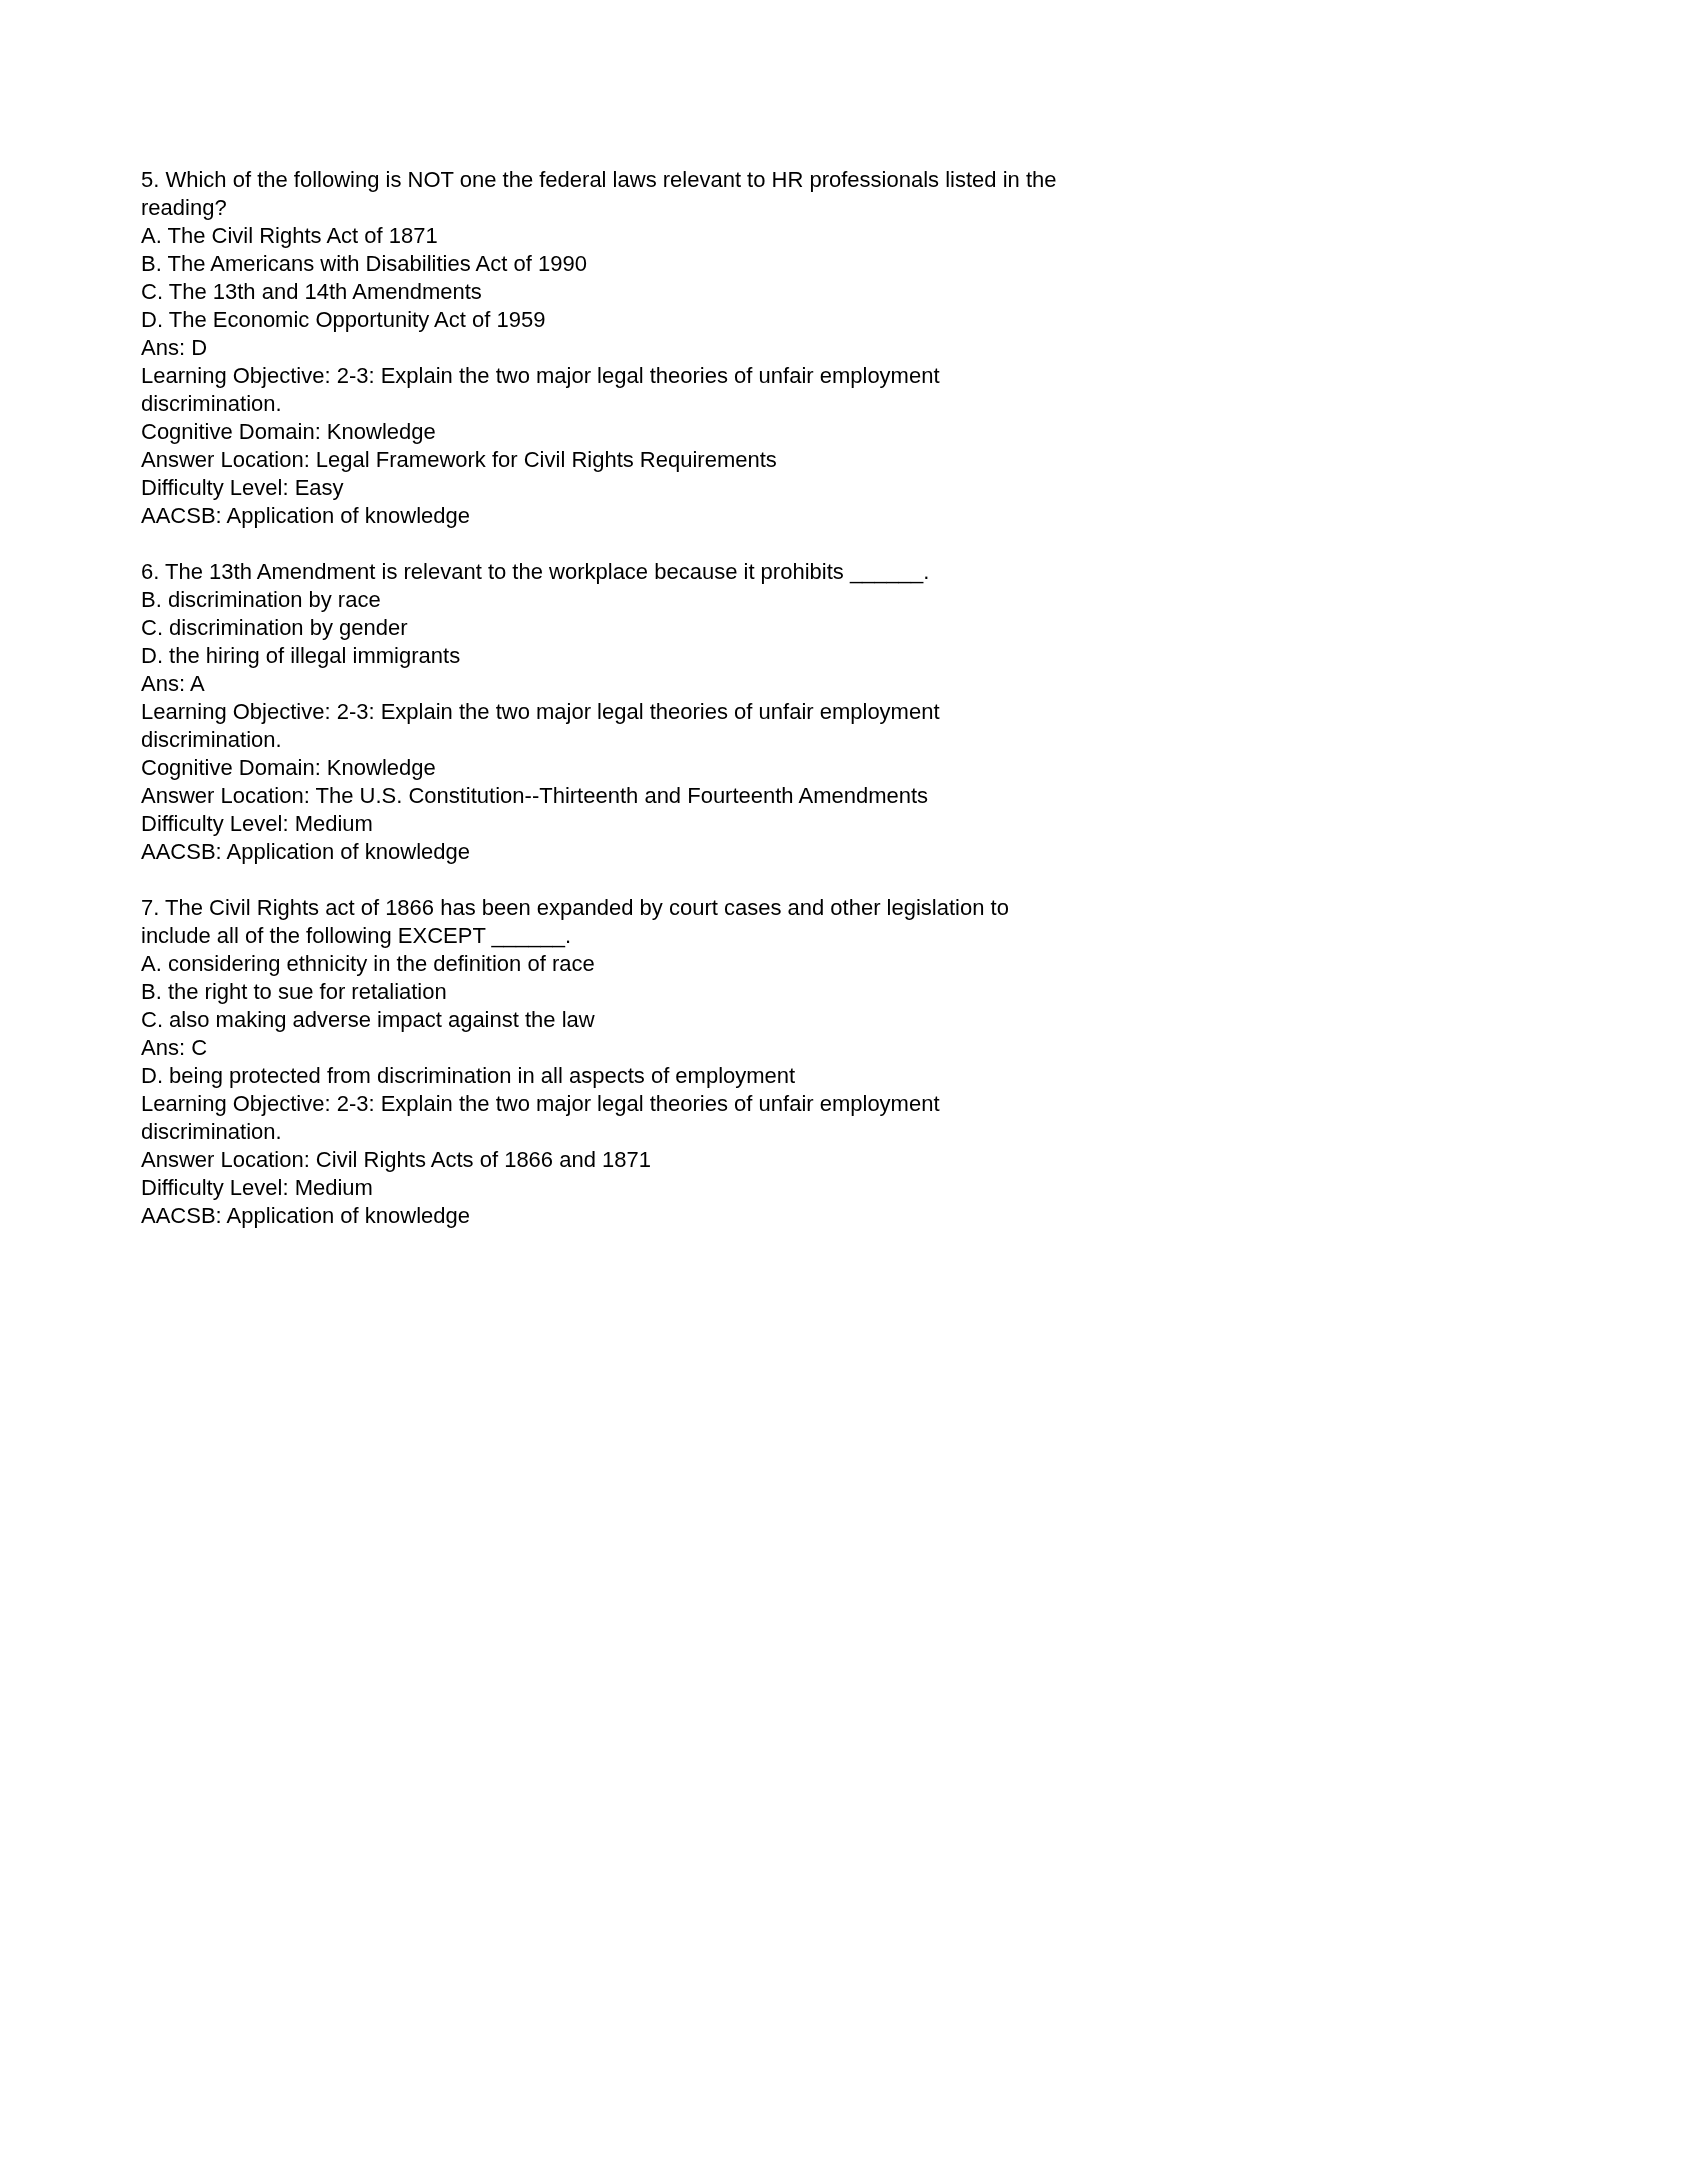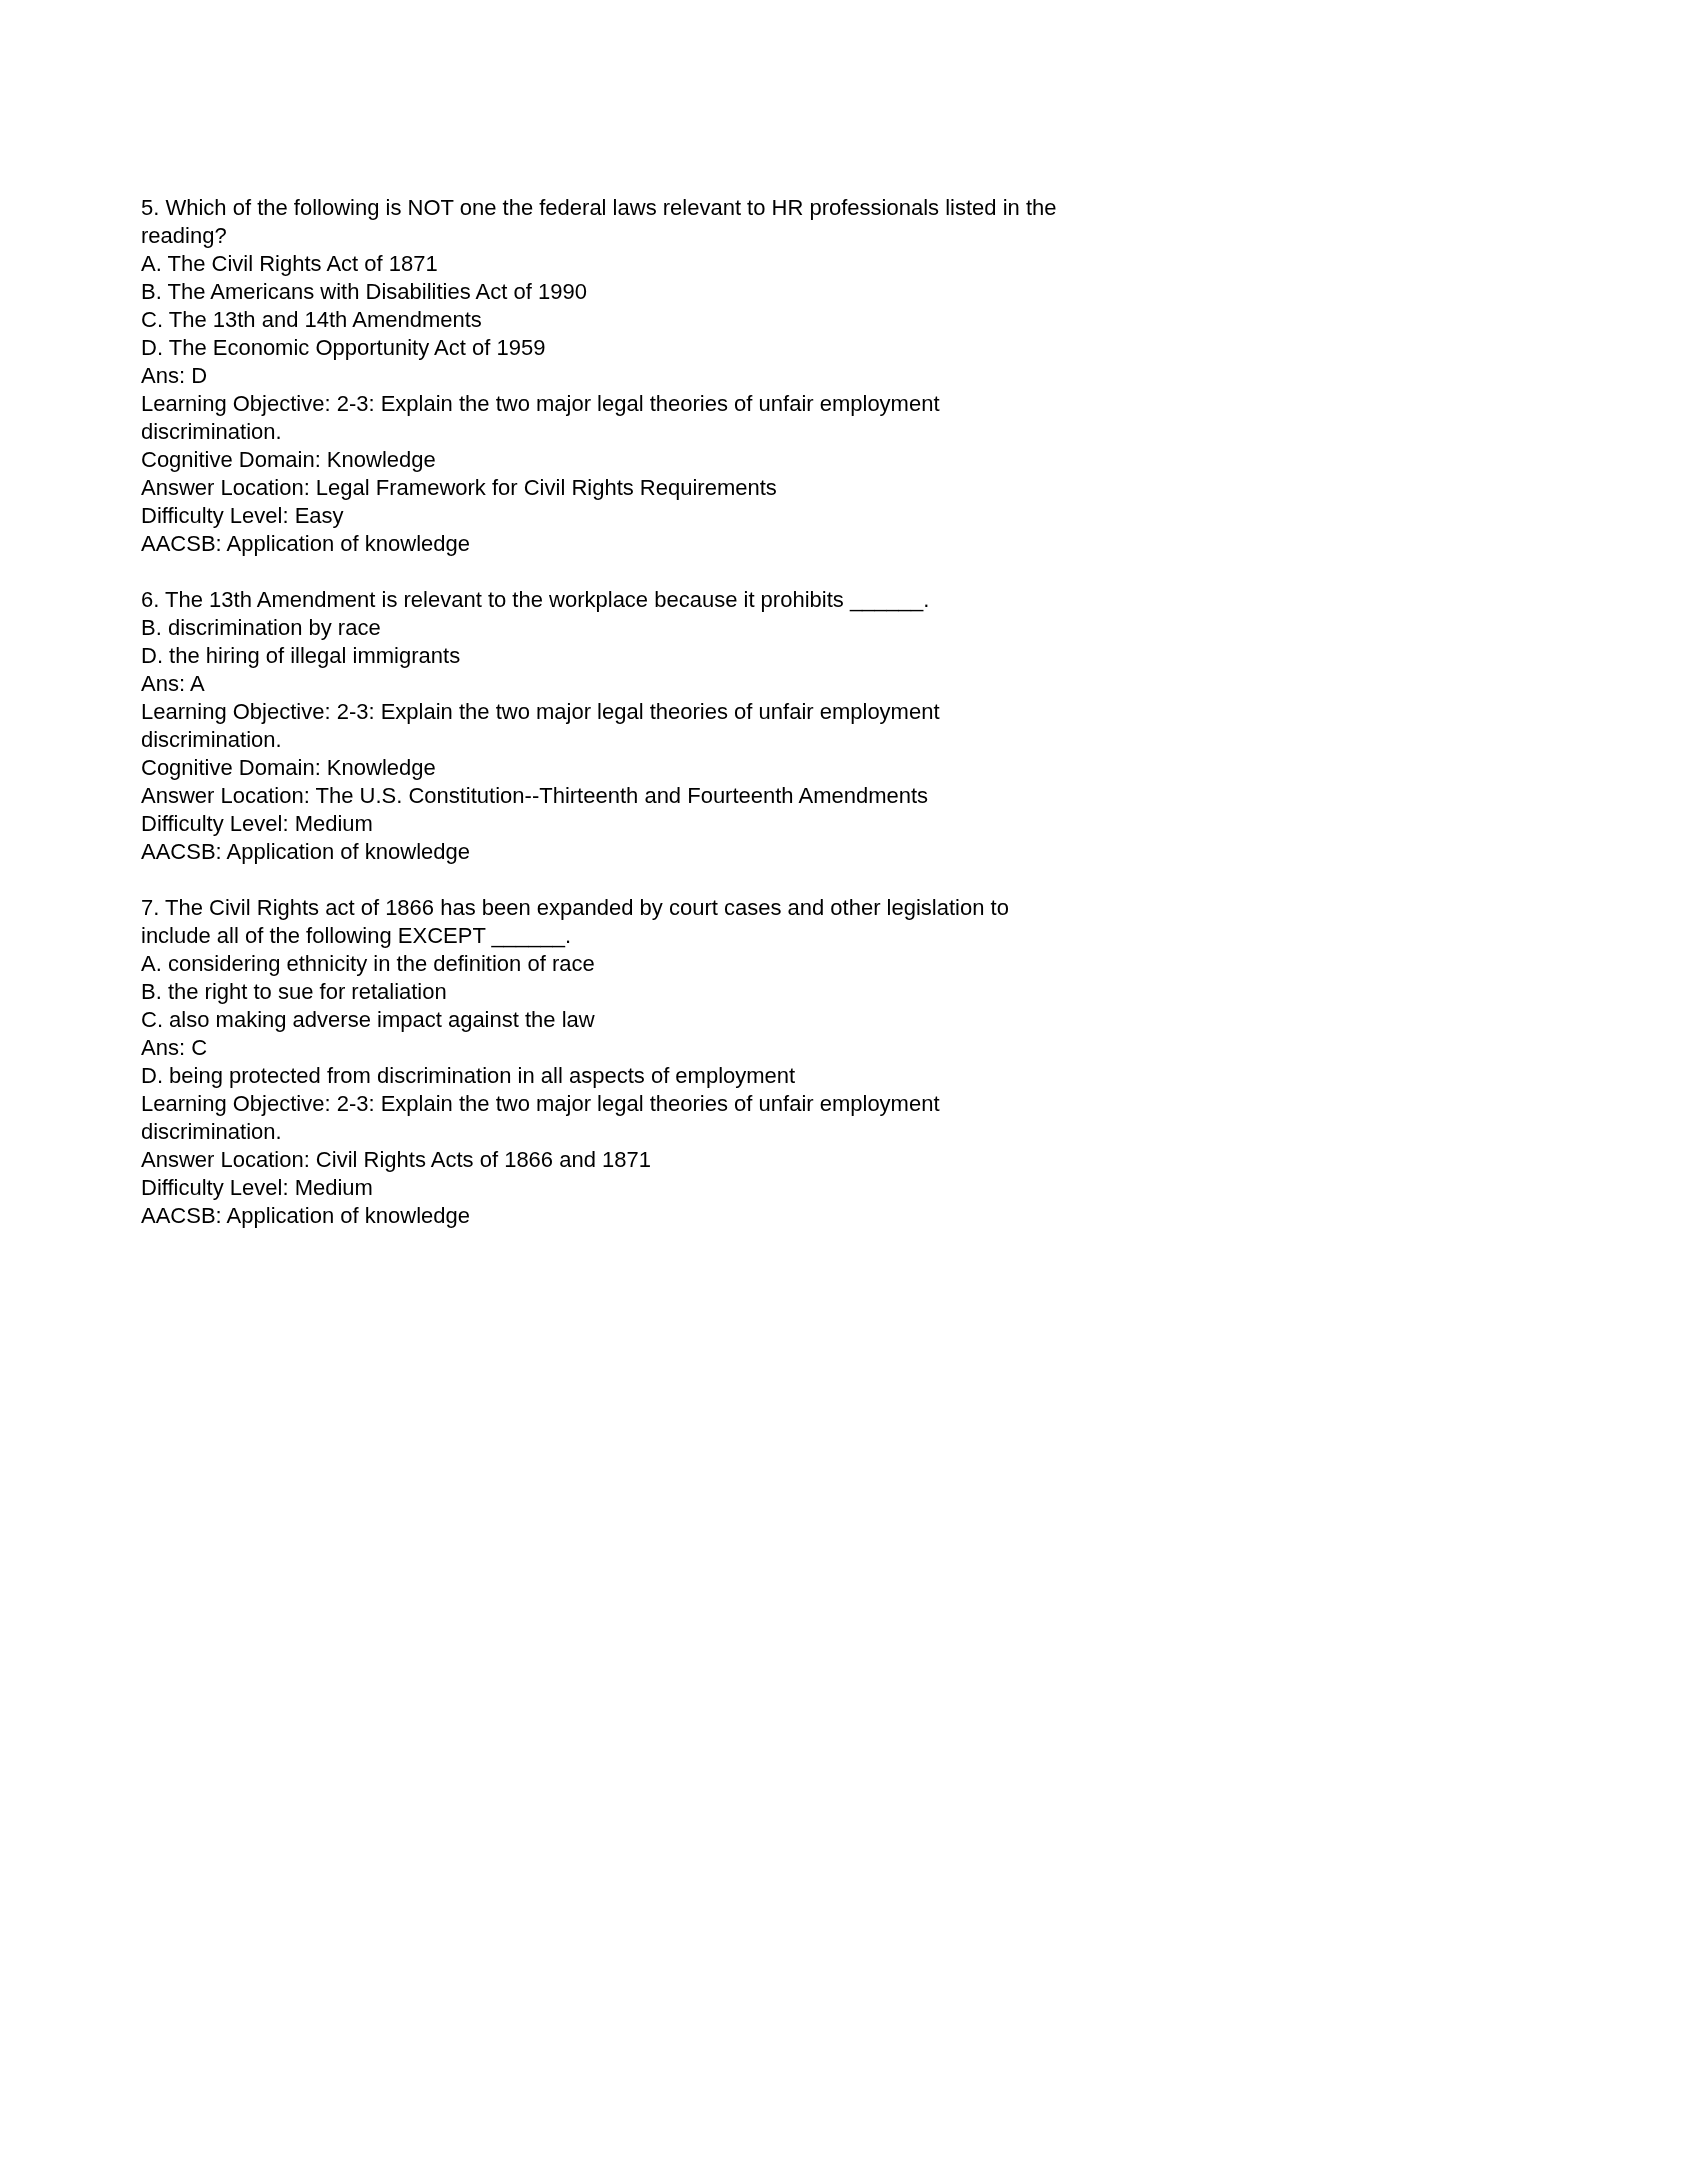--- a/index.html
+++ b/index.html
@@ -20,21 +20,20 @@
     position: absolute;
     top: 166px;
     left: 141px;
     width: 926px;
     color: #000000;
     font-size: 22px;
     line-height: 28px;
   }
   .question {
     margin-bottom: 28px;
-    margin-top: 28px;
   }
   .question p {
     margin: 0;
     white-space: normal;
   }
 </style>
 </head>
 <body>
 
 <div class="page">
@@ -50,20 +49,21 @@
       <p>Learning Objective: 2-3: Explain the two major legal theories of unfair employment discrimination.</p>
       <p>Cognitive Domain: Knowledge</p>
       <p>Answer Location: Legal Framework for Civil Rights Requirements</p>
       <p>Difficulty Level: Easy</p>
       <p>AACSB: Application of knowledge</p>
     </div>
 
     <div class="question">
       <p>6. The 13th Amendment is relevant to the workplace because it prohibits ______.</p>
       <p>B. discrimination by race</p>
+      <p>C. discrimination by gender</p>
       <p>D. the hiring of illegal immigrants</p>
       <p>Ans: A</p>
       <p>Learning Objective: 2-3: Explain the two major legal theories of unfair employment discrimination.</p>
       <p>Cognitive Domain: Knowledge</p>
       <p>Answer Location: The U.S. Constitution--Thirteenth and Fourteenth Amendments</p>
       <p>Difficulty Level: Medium</p>
       <p>AACSB: Application of knowledge</p>
     </div>
 
     <div class="question">

